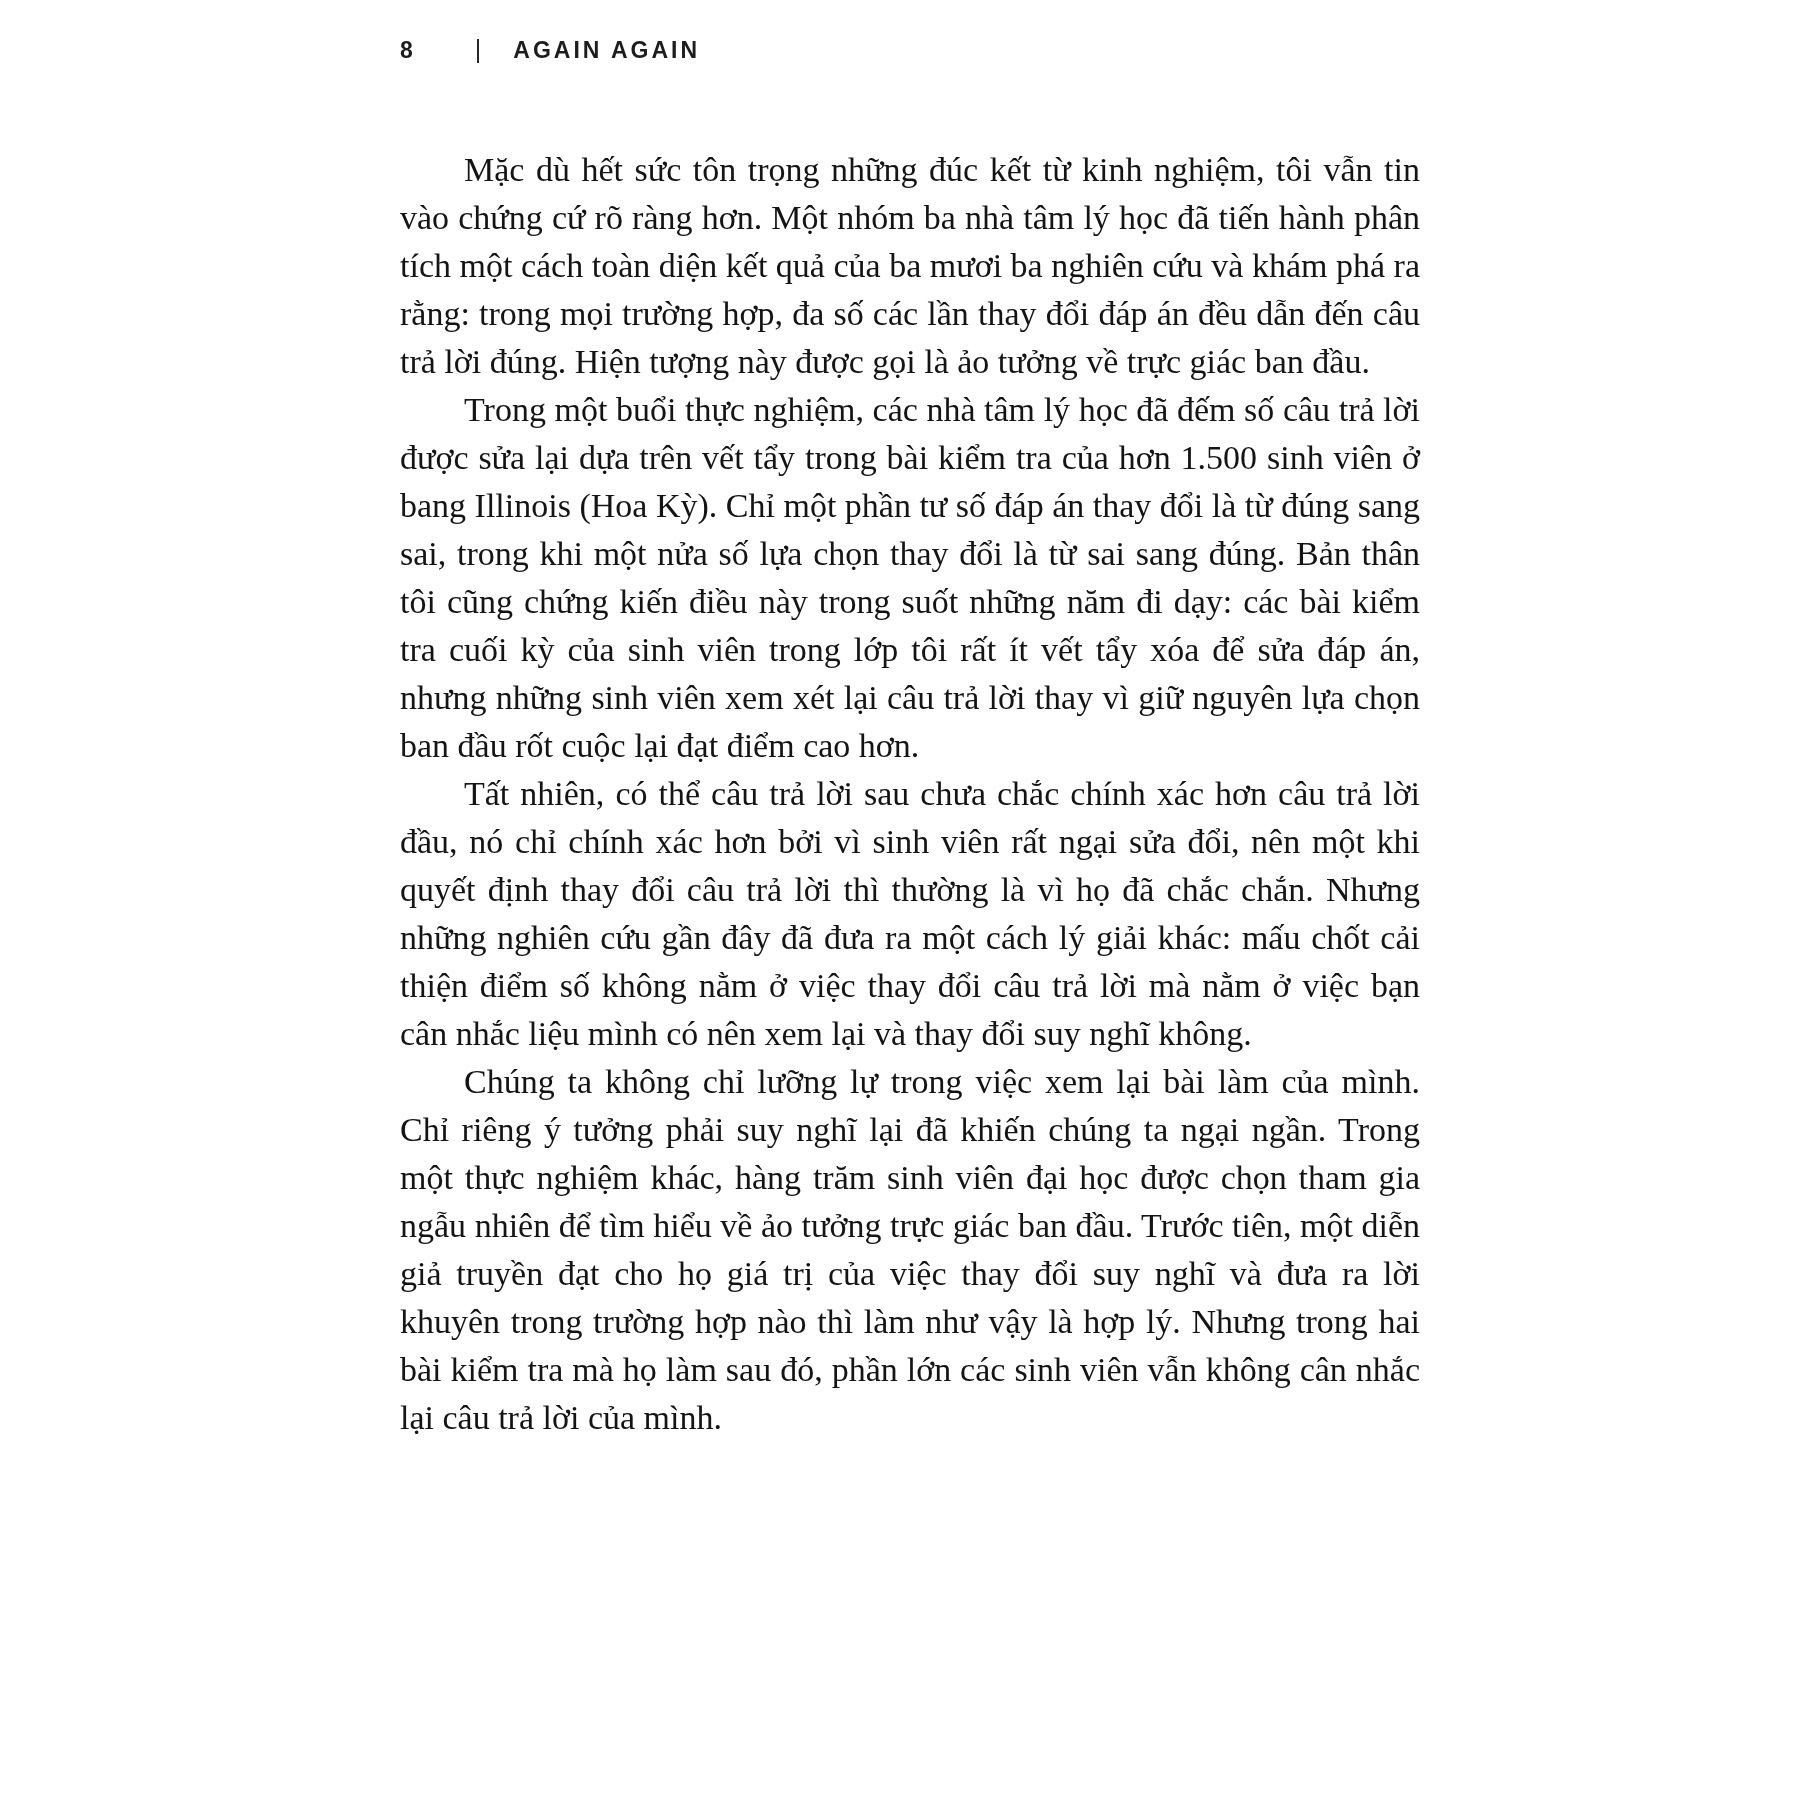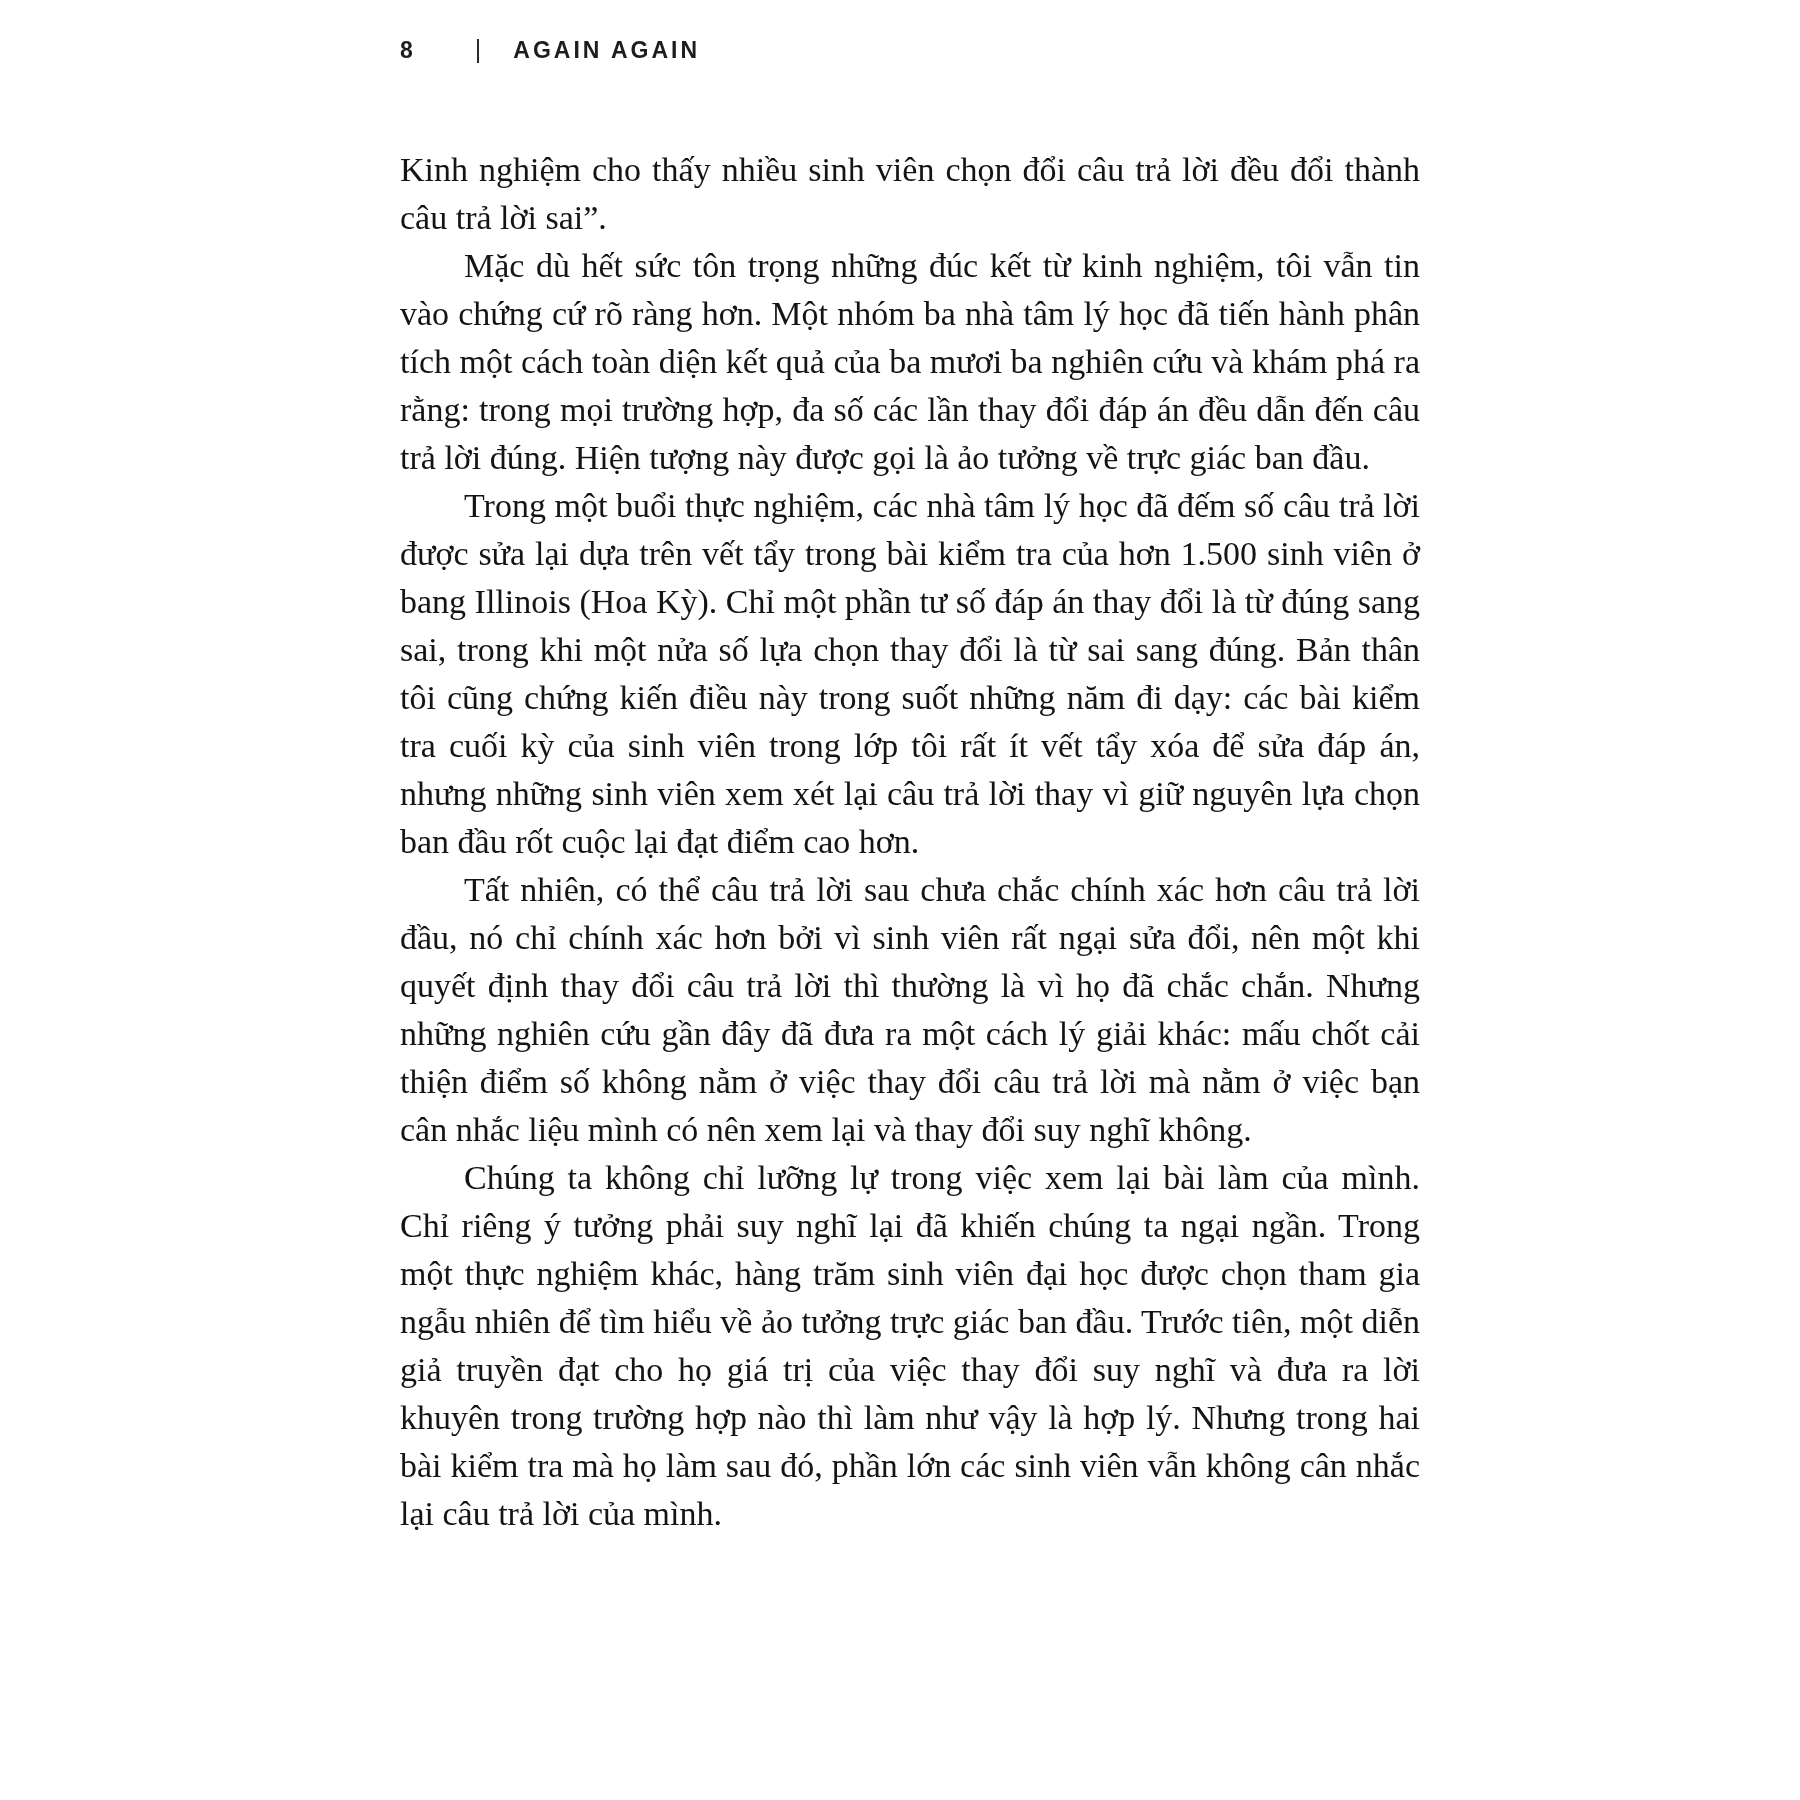--- a/index.html
+++ b/index.html
@@ -71,19 +71,18 @@
 <body>
 
 <div class="page">
   <header class="page-header">
     <span class="page-num">8</span>
     <span class="sep">|</span>
     <span class="book-title">AGAIN AGAIN</span>
   </header>
 
   <main class="page-body" id="paragraphs">
-      <p class="para">Kinh nghiệm cho thấy nhiều sinh viên chọn đổi câu trả lời đều đổi thành câu trả lời sai”.</p>
       <p class="para indent">Mặc dù hết sức tôn trọng những đúc kết từ kinh nghiệm, tôi vẫn tin vào chứng cứ rõ ràng hơn. Một nhóm ba nhà tâm lý học đã tiến hành phân tích một cách toàn diện kết quả của ba mươi ba nghiên cứu và khám phá ra rằng: trong mọi trường hợp, đa số các lần thay đổi đáp án đều dẫn đến câu trả lời đúng. Hiện tượng này được gọi là ảo tưởng về trực giác ban đầu.</p>
       <p class="para indent">Trong một buổi thực nghiệm, các nhà tâm lý học đã đếm số câu trả lời được sửa lại dựa trên vết tẩy trong bài kiểm tra của hơn 1.500 sinh viên ở bang Illinois (Hoa Kỳ). Chỉ một phần tư số đáp án thay đổi là từ đúng sang sai, trong khi một nửa số lựa chọn thay đổi là từ sai sang đúng. Bản thân tôi cũng chứng kiến điều này trong suốt những năm đi dạy: các bài kiểm tra cuối kỳ của sinh viên trong lớp tôi rất ít vết tẩy xóa để sửa đáp án, nhưng những sinh viên xem xét lại câu trả lời thay vì giữ nguyên lựa chọn ban đầu rốt cuộc lại đạt điểm cao hơn.</p>
       <p class="para indent">Tất nhiên, có thể câu trả lời sau chưa chắc chính xác hơn câu trả lời đầu, nó chỉ chính xác hơn bởi vì sinh viên rất ngại sửa đổi, nên một khi quyết định thay đổi câu trả lời thì thường là vì họ đã chắc chắn. Nhưng những nghiên cứu gần đây đã đưa ra một cách lý giải khác: mấu chốt cải thiện điểm số không nằm ở việc thay đổi câu trả lời mà nằm ở việc bạn cân nhắc liệu mình có nên xem lại và thay đổi suy nghĩ không.</p>
       <p class="para indent">Chúng ta không chỉ lưỡng lự trong việc xem lại bài làm của mình. Chỉ riêng ý tưởng phải suy nghĩ lại đã khiến chúng ta ngại ngần. Trong một thực nghiệm khác, hàng trăm sinh viên đại học được chọn tham gia ngẫu nhiên để tìm hiểu về ảo tưởng trực giác ban đầu. Trước tiên, một diễn giả truyền đạt cho họ giá trị của việc thay đổi suy nghĩ và đưa ra lời khuyên trong trường hợp nào thì làm như vậy là hợp lý. Nhưng trong hai bài kiểm tra mà họ làm sau đó, phần lớn các sinh viên vẫn không cân nhắc lại câu trả lời của mình.</p>
     </main>
 </div>
 
 </body></html>

